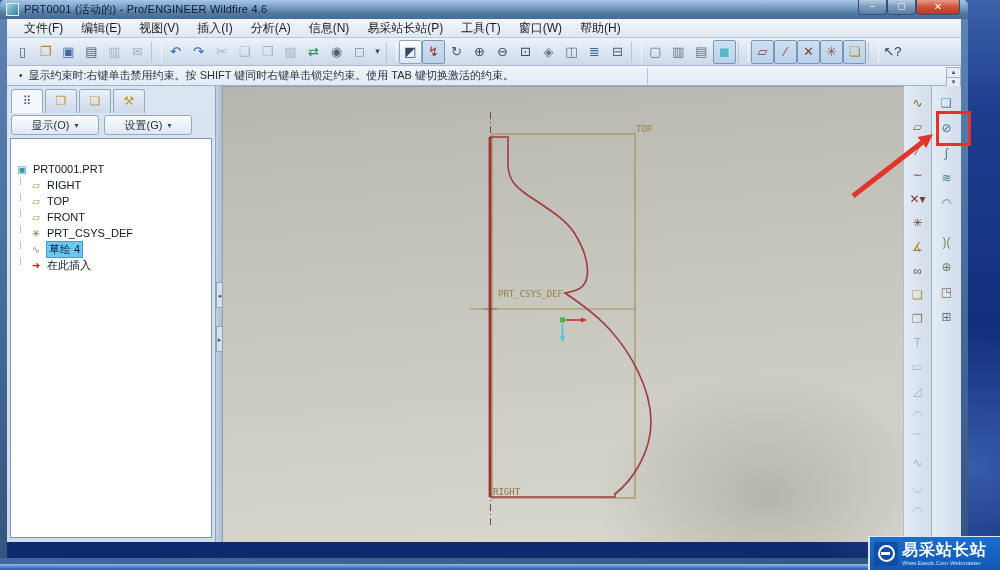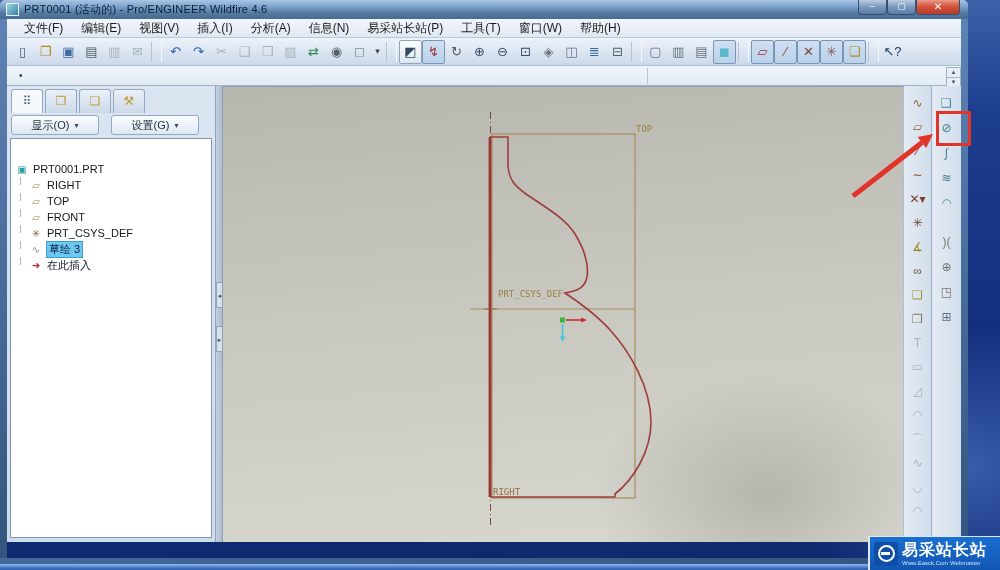--- a/index.html
+++ b/index.html
@@ -49,21 +49,21 @@
   .ovf.dn{top:77px;}
   
   .main{position:absolute;left:7px;top:86px;width:954px;height:456px;background:#d3deec;}
   .navigator{position:absolute;left:0;top:0;width:208px;height:456px;
     background:linear-gradient(180deg,#dbe5f1,#cfdceb);}
   .navtabs{position:absolute;left:4px;top:3px;display:flex;gap:2px;}
   .navtab{width:30px;height:23px;text-align:center;line-height:22px;font-size:12px;color:#b8912c;
     border:1px solid #93a9c3;border-bottom:none;border-radius:3px 3px 0 0;
     background:linear-gradient(180deg,#e9f0f8,#cdd9e9);}
   .navtab.active{background:#f6f9fc;color:#43576e;}
-  .navbtns{position:absolute;left:4px;top:29px;display:flex;gap:12px;}
+  .navbtns{position:absolute;left:4px;top:29px;display:flex;gap:5px;}
   .navbtn{width:86px;height:18px;border:1px solid #93a9c3;border-radius:3px;
     background:linear-gradient(180deg,#fbfdfe,#dde8f3);font-size:11px;color:#22303e;
     display:flex;align-items:center;justify-content:center;gap:5px;}
   .navbtn .caret{font-size:8px;color:#445;}
   .treebox{position:absolute;left:3px;top:52px;width:200px;height:398px;background:#fff;
     border:1px solid #7e97b5;overflow:hidden;}
   .titem{display:flex;align-items:center;height:16px;font-size:11px;color:#101820;white-space:nowrap;}
   .titem.lvl0{padding-left:4px;margin-top:22px;}
   .titem.lvl1{padding-left:18px;background:
     linear-gradient(90deg,transparent 9px,#b9b9b9 9px,#b9b9b9 10px,transparent 10px) no-repeat 0 0/11px 8px;}
@@ -184,20 +184,21 @@
       <span class="tb btn framed pressed" style="color: rgb(160, 64, 48);">∕</span>
       <span class="tb btn framed pressed" style="color: rgb(128, 64, 64);">✕</span>
       <span class="tb btn framed pressed" style="color: rgb(144, 80, 80);">✳</span>
       <span class="tb btn framed pressed" style="color: rgb(176, 144, 32);">❏</span>
       <span class="tb sep"></span>
       <span class="tb btn" style="color: rgb(35, 64, 92);">↖?</span>
     </div>
 
   <div class="msgbar">
     <span class="bullet">•</span>
+    <span>显示约束时:右键单击禁用约束。按 SHIFT 键同时右键单击锁定约束。使用 TAB 键切换激活的约束。</span>
     <span class="msgdiv"></span>
   </div>
   <div class="ovf">▴</div>
   <div class="ovf dn">▾</div>
 
   <div class="main">
 
     <div class="navigator">
       <div class="navtabs">
 
@@ -238,21 +239,21 @@
             <span class="tlabel">FRONT</span>
           </div>
 
           <div class="titem lvl1">
             <span class="ticn" style="color: rgb(138, 106, 74);">✳</span>
             <span class="tlabel">PRT_CSYS_DEF</span>
           </div>
 
           <div class="titem lvl1">
             <span class="ticn" style="color: rgb(138, 138, 154);">∿</span>
-            <span class="tlabel sel">草绘 3</span>
+            <span class="tlabel sel">草绘 4</span>
           </div>
 
           <div class="titem lvl1">
             <span class="ticn" style="color: rgb(196, 32, 32);">➜</span>
             <span class="tlabel">在此插入</span>
           </div>
         </div>
     </div>
 
     <div class="splitter">

